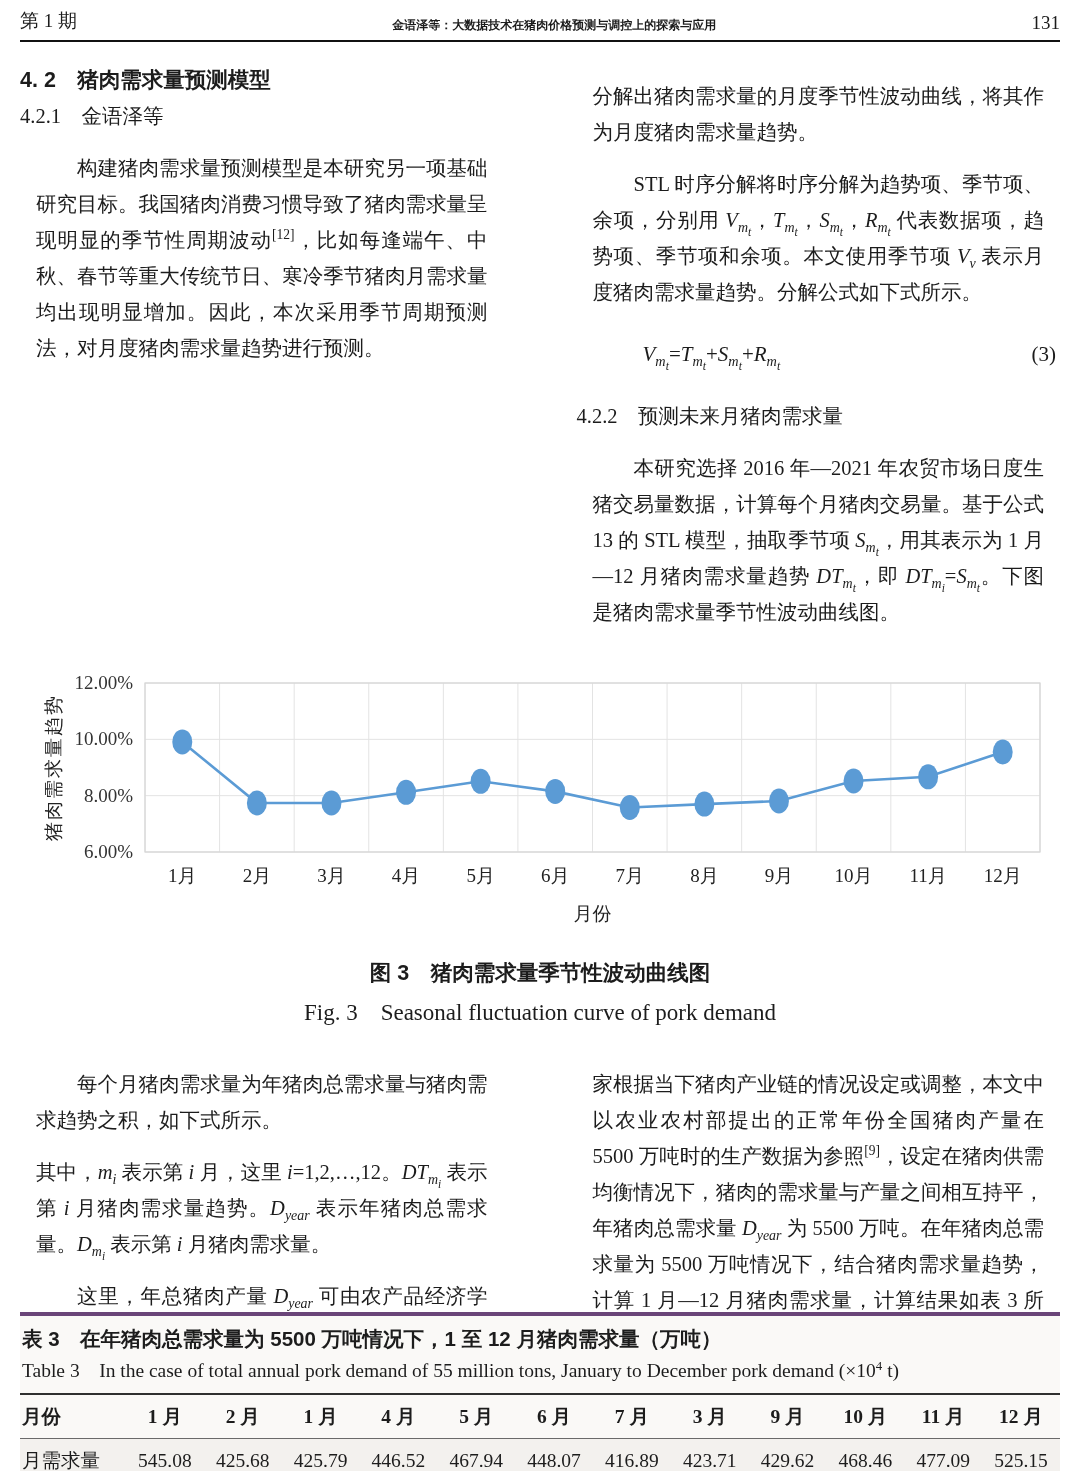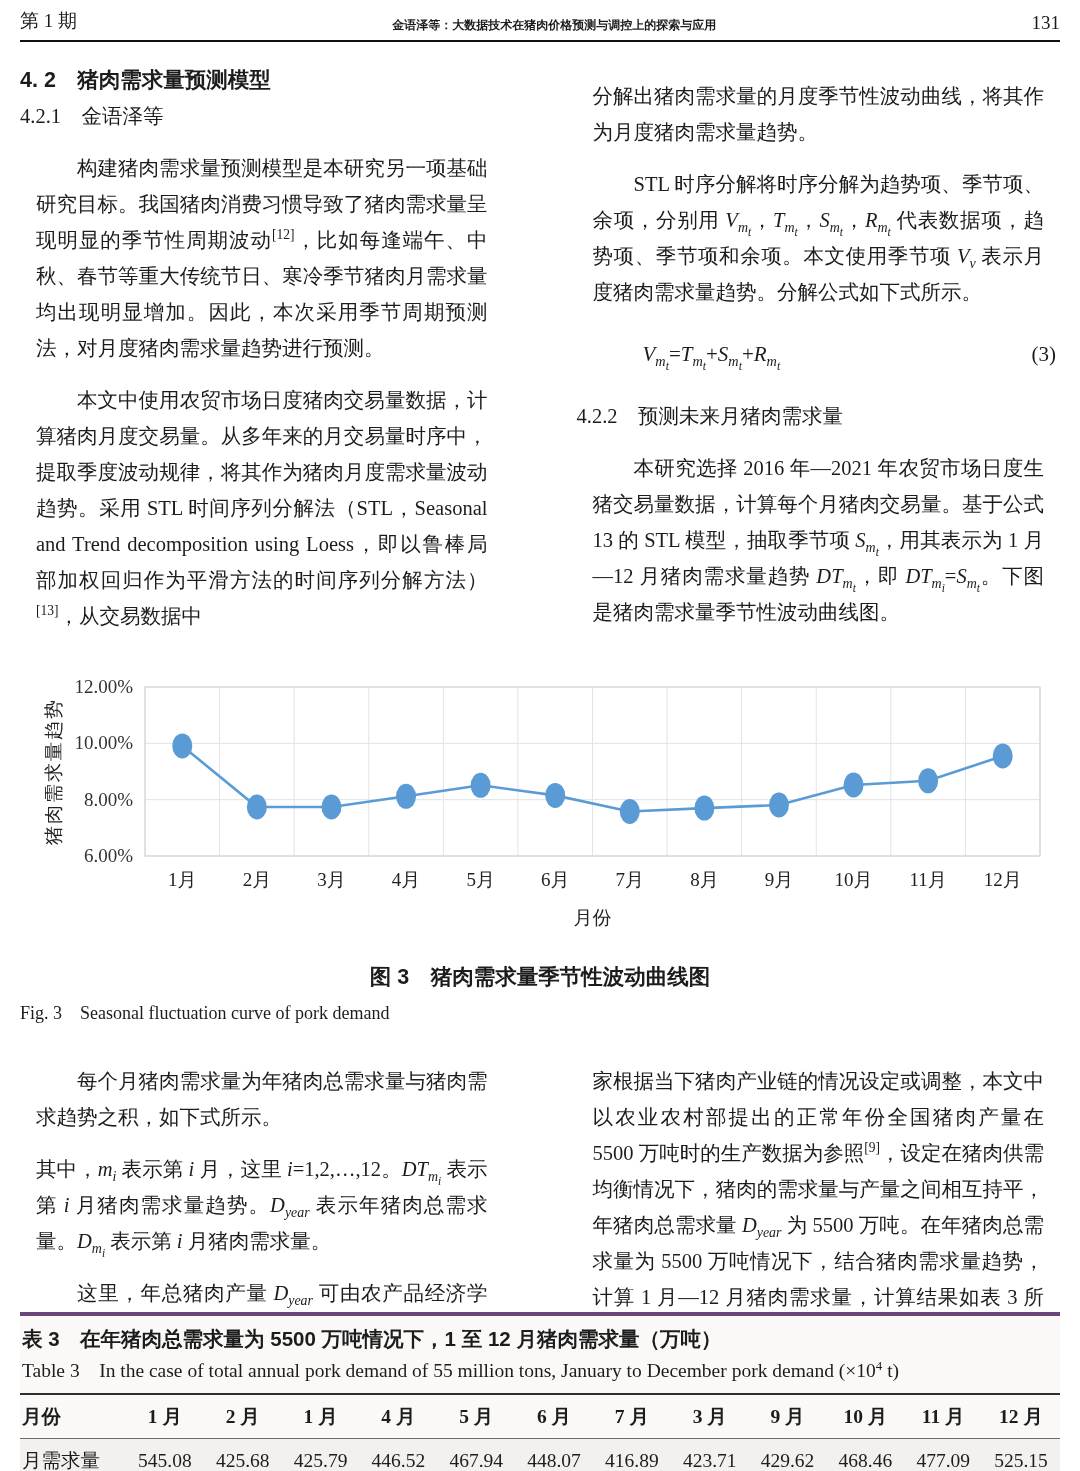--- a/index.html
+++ b/index.html
@@ -24,21 +24,21 @@
   sub{font-size:68%;line-height:0;}
   sub sub{font-size:82%;}
   sup{font-size:66%;line-height:0;}
   .formula{display:flex;align-items:baseline;padding-left:66px;margin:26px 0;font-size:21px;}
   .formula .fnum{margin-left:auto;padding-right:4px;}
   
   .chart-wrap{margin-top:12px;}
   .chart-wrap svg{display:block;}
   .fig-cap-cn{text-align:center;font-family:"Liberation Sans","DejaVu Sans",sans-serif;
               font-weight:bold;font-size:21.5px;margin-top:30px;}
-  .fig-cap-en{font-size:18px;margin-top:10px;}
+  .fig-cap-en{text-align:center;font-size:23px;margin-top:10px;}
   .cols2{margin-top:22px;}
   
   .tbl-sec{position:absolute;left:20px;right:20px;top:1312px;background:#faf9f7;}
   .rule{height:4px;}
   .tbl-title-cn{font-family:"Liberation Sans","DejaVu Sans",sans-serif;font-weight:bold;
                 font-size:20.5px;margin:9px 0 4px 2px;}
   .tbl-title-en{font-size:19.5px;margin:2px 0 9px 2px;}
   table.t3{width:100%;border-collapse:collapse;font-size:19.5px;table-layout:fixed;}
   table.t3 thead tr{border-top:2px solid #2f2f2f;border-bottom:1px solid #6a6a6a;}
   table.t3 th{font-weight:bold;padding:8px 0;text-align:center;}
@@ -54,21 +54,20 @@
     <span>第 1 期</span>
     <span class="mid">金语泽等：大数据技术在猪肉价格预测与调控上的探索与应用</span>
     <span>131</span>
   </div>
 
   <div class="cols">
     <div class="col">
       <h2 class="sec">4. 2　猪肉需求量预测模型</h2>
       <h3 class="subsec">4.2.1　金语泽等</h3>
       <p class="indent">构建猪肉需求量预测模型是本研究另一项基础研究目标。我国猪肉消费习惯导致了猪肉需求量呈现明显的季节性周期波动<sup>[12]</sup>，比如每逢端午、中秋、春节等重大传统节日、寒冷季节猪肉月需求量均出现明显增加。因此，本次采用季节周期预测法，对月度猪肉需求量趋势进行预测。</p>
-      <p class="indent">本文中使用农贸市场日度猪肉交易量数据，计算猪肉月度交易量。从多年来的月交易量时序中，提取季度波动规律，将其作为猪肉月度需求量波动趋势。采用 STL 时间序列分解法（STL，Seasonal and Trend decomposition using Loess，即以鲁棒局部加权回归作为平滑方法的时间序列分解方法）<sup>[13]</sup>，从交易数据中</p>
     </div>
     <div class="col">
       <p>分解出猪肉需求量的月度季节性波动曲线，将其作为月度猪肉需求量趋势。</p>
       <p class="indent">STL 时序分解将时序分解为趋势项、季节项、余项，分别用 <i>V</i><sub><i>m<sub>t</sub></i></sub>，<i>T</i><sub><i>m<sub>t</sub></i></sub>，<i>S</i><sub><i>m<sub>t</sub></i></sub>，<i>R</i><sub><i>m<sub>t</sub></i></sub> 代表数据项，趋势项、季节项和余项。本文使用季节项 <i>V</i><sub><i>v</i></sub> 表示月度猪肉需求量趋势。分解公式如下式所示。</p>
       <div class="formula">
         <span><i>V</i><sub><i>m<sub>t</sub></i></sub>=<i>T</i><sub><i>m<sub>t</sub></i></sub>+<i>S</i><sub><i>m<sub>t</sub></i></sub>+<i>R</i><sub><i>m<sub>t</sub></i></sub></span>
         <span class="fnum">(3)</span>
       </div>
       <h3 class="subsec">4.2.2　预测未来月猪肉需求量</h3>
       <p class="indent">本研究选择 2016 年—2021 年农贸市场日度生猪交易量数据，计算每个月猪肉交易量。基于公式 13 的 STL 模型，抽取季节项 <i>S</i><sub><i>m<sub>t</sub></i></sub>，用其表示为 1 月—12 月猪肉需求量趋势 <i>DT</i><sub><i>m<sub>t</sub></i></sub>，即 <i>DT</i><sub><i>m<sub>i</sub></i></sub>=<i>S</i><sub><i>m<sub>t</sub></i></sub>。下图是猪肉需求量季节性波动曲线图。</p>

